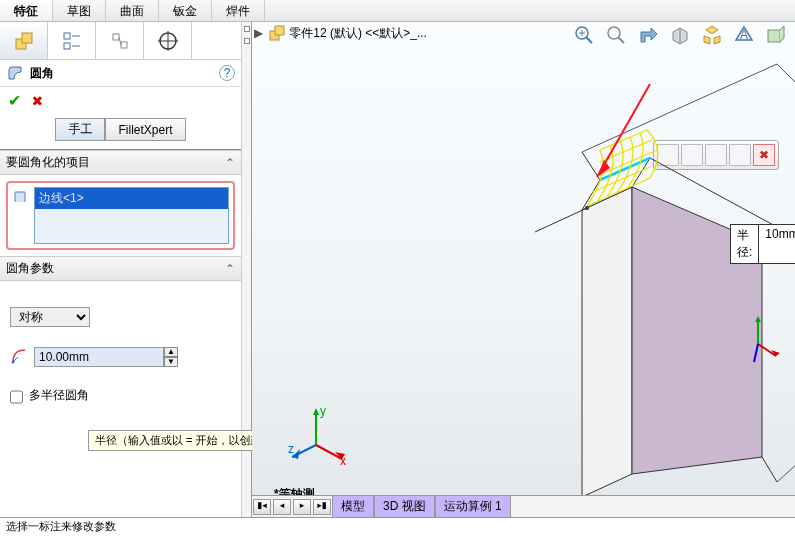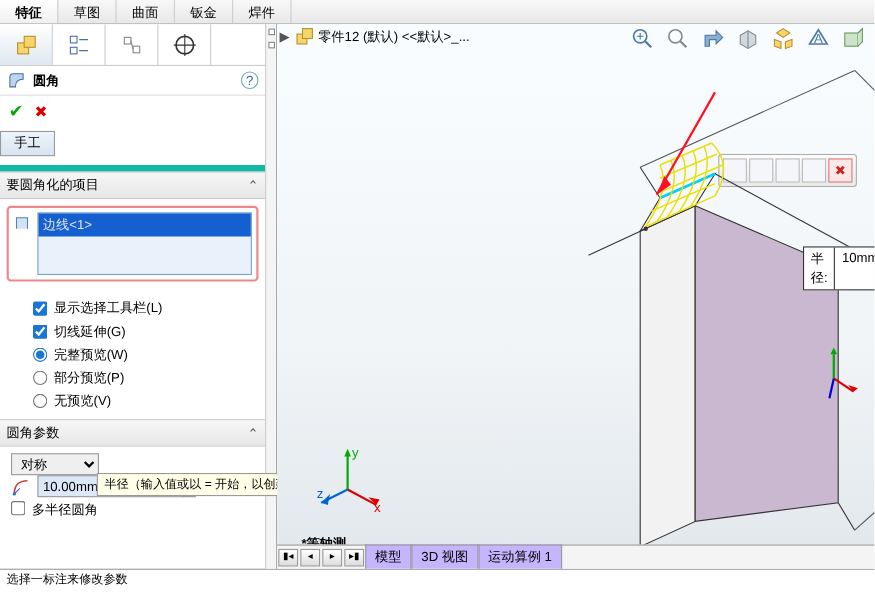--- a/index.html
+++ b/index.html
@@ -13,34 +13,34 @@
 .pedge{width:10px;background:#f4f4f4;border-left:1px solid #ccc;display:flex;flex-direction:column;align-items:center;gap:6px;padding-top:4px}
 .pedge span{display:block;width:6px;height:6px;border:1px solid #888;background:#fff}
 .mode-row{display:flex;height:38px;border-bottom:1px solid #ccc;background:#fff}
 .mode-btn{width:48px;display:flex;align-items:center;justify-content:center;border-right:1px solid #ccc}
 .mode-btn.active{background:linear-gradient(#fff,#dfe8f0)}
 .fname{display:flex;align-items:center;gap:6px;padding:4px 6px;border-bottom:1px solid #ddd}
 .fname .help{margin-left:auto;color:#2a5fbf;border:1px solid #7aa;border-radius:50%;width:16px;height:16px;text-align:center;line-height:14px}
 .okrow{display:flex;align-items:center;gap:10px;padding:4px 8px}
 .ok{color:#0a0;font-size:16px}
 .no{color:#d00;font-size:14px}
-.tabbtns{display:flex;gap:0;padding:4px 0 8px;border-bottom:6px solid #14b8a6}
+.tabbtns{display:flex;justify-content:center;gap:0;padding:4px 0 8px;border-bottom:1px solid #14b8a6}
 .tabbtns button{padding:2px 12px;border:1px solid #999;background:linear-gradient(#fdfdfd,#e6e6e6)}
 .tabbtns button.active{background:linear-gradient(#eef4fb,#d6e4f2)}
 .sec-title{background:linear-gradient(#f7f7f7,#e6e6e6);border-top:1px solid #ccc;border-bottom:1px solid #ccc;padding:3px 6px;display:flex;align-items:center;justify-content:space-between}
 .caret{color:#666}
 .itemsbox{margin:6px;border:2px solid #e88;border-radius:4px;padding:4px}
 .selbox{border:1px solid #7aa0d0;background:#e9f2fb}
 .selrow{background:#1560d0;color:#e5e5e5;padding:2px 4px}
 .selpad{height:34px}
 .opts{padding:6px 10px 4px 30px}
 .opts label{display:flex;align-items:center;gap:6px;margin:4px 0}
 .opts input{accent-color:#1976d2}
 .params{padding:6px 10px}
-.prow{display:flex;align-items:flex-end;gap:6px;margin:0 0}
+.prow{display:flex;align-items:flex-start;gap:6px;margin:20px 0}
 .prow select,.prow input{border:1px solid #999;padding:1px 4px;height:20px}
 .prow select{width:80px}
 .spin{display:flex;align-items:center}
 .spin input{width:130px;background:#dce8f7}
 .spin .ar{display:flex;flex-direction:column}
 .spin .ar span{width:14px;height:10px;border:1px solid #888;background:#eee;font-size:8px;text-align:center;line-height:8px}
 .tooltip{position:absolute;background:#ffffe8;border:1px solid #999;padding:2px 6px;font-size:11px}
 .viewport{flex:1;position:relative;background:linear-gradient(#fafdff 0%,#f0f4f7 60%,#e2e7eb 100%)}
 .breadcrumb{position:absolute;top:2px;left:2px;display:flex;align-items:center;gap:4px;font-size:11px}
 .breadcrumb .tri{color:#555}
@@ -113,61 +113,40 @@
         <span class="help">?</span>
       </div>
 
       <div class="okrow">
         <span class="ok">✔</span>
         <span class="no">✖</span>
       </div>
 
       <div class="tabbtns">
         <button class="active">手工</button>
+        <button>FilletXpert</button>
       </div>
 
       <div class="sec-title">
         <span>要圆角化的项目</span>
         <span class="caret">⌃</span>
       </div>
 
       <div class="itemsbox">
         <div style="display:flex;gap:4px;align-items:flex-start">
           <svg width="18" height="18">
               <path d="M3 15 L3 5 L13 5 L13 15" fill="#d0e4f5" stroke="#5a80b0"></path>
             </svg>
           <div class="selbox" style="flex:1">
             <div class="selrow">边线&lt;1&gt;</div>
             <div class="selpad"></div>
           </div>
         </div>
       </div>
 
-      <div class="opts">
-        <label>
-            <input type="checkbox" checked="" style="">
-            <span>显示选择工具栏(L)</span>
-          </label>
-        <label>
-            <input type="checkbox" checked="" style="">
-            <span>切线延伸(G)</span>
-          </label>
-        <label>
-            <input type="radio" name="pv" checked="" style="">
-            <span>完整预览(W)</span>
-          </label>
-        <label>
-            <input type="radio" name="pv" style="">
-            <span>部分预览(P)</span>
-          </label>
-        <label>
-            <input type="radio" name="pv" style="">
-            <span>无预览(V)</span>
-          </label>
-      </div>
 
       <div class="sec-title">
         <span>圆角参数</span>
         <span class="caret">⌃</span>
       </div>
 
       <div class="params">
         <div class="prow">
           <select><option>对称</option></select>
         </div>

